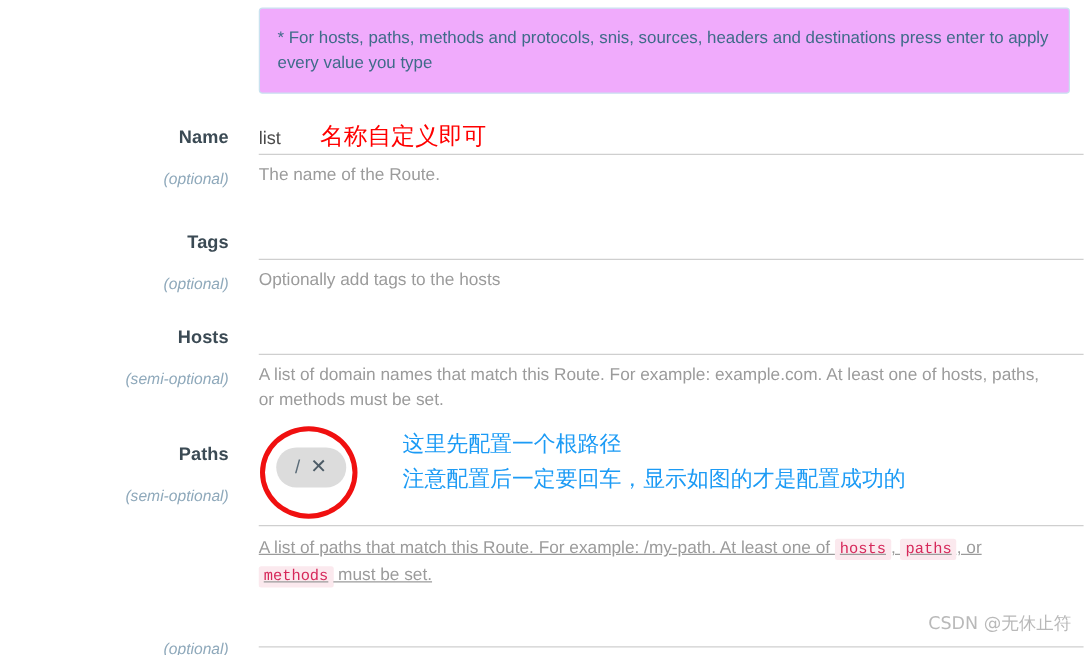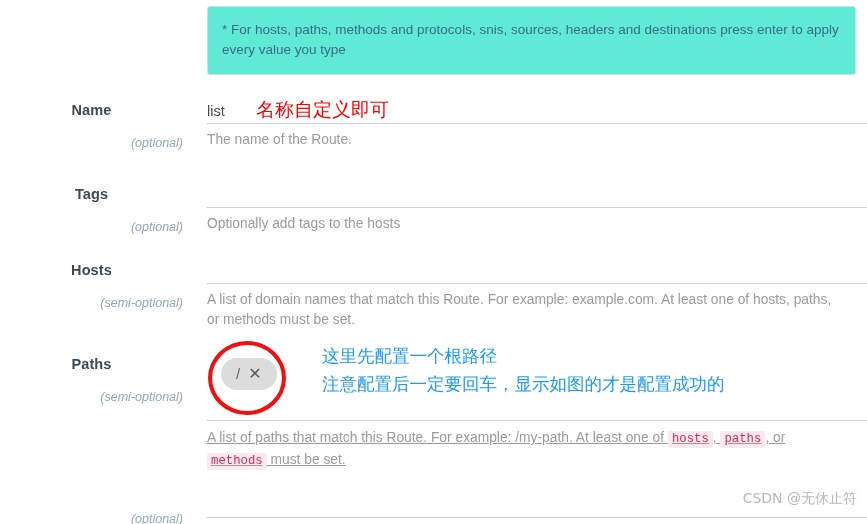--- a/index.html
+++ b/index.html
@@ -16,21 +16,21 @@
     -webkit-font-smoothing: antialiased;
   }
 
   
   .banner {
     position: absolute;
     left: 207px;
     top: 6px;
     width: 649px;
     box-sizing: border-box;
-    background: #5eead4;
+    background: #f0abfc;
     border: 1px solid #c9e2ef;
     border-radius: 3px;
     padding: 13px 16px 14px 14px;
     color: #3f6b89;
     font-size: 13.5px;
     line-height: 20px;
   }
 
   
   .row {
@@ -43,21 +43,20 @@
     left: 0;
     width: 183px;
     text-align: right;
     color: #3b4a54;
   }
   .label-title {
     font-size: 14.5px;
     font-weight: bold;
     line-height: 18px;
     letter-spacing: .1px;
-    text-align: center;
   }
   .label-sub {
     font-size: 12.5px;
     font-style: italic;
     color: #8fa9bb;
     line-height: 17px;
     margin-top: 16px;
   }
 
   .field-col {

